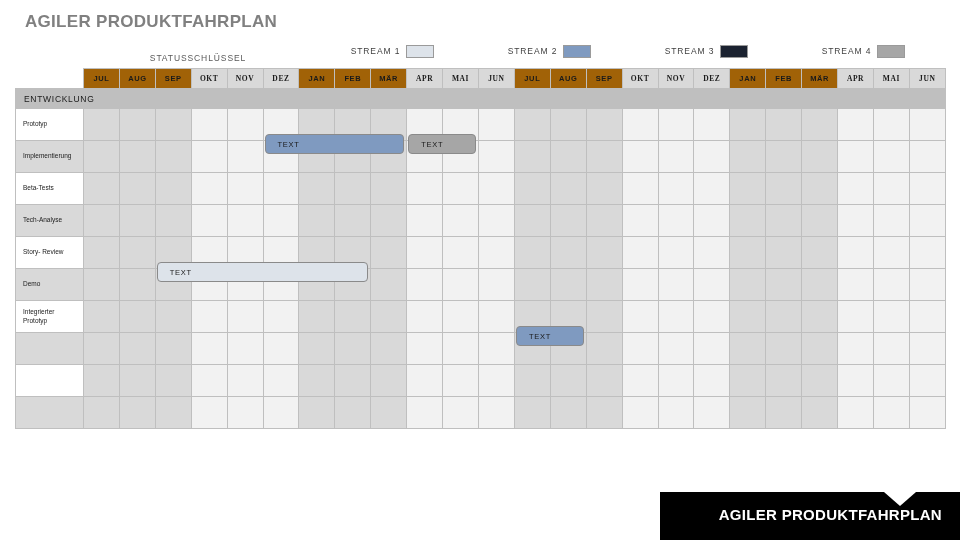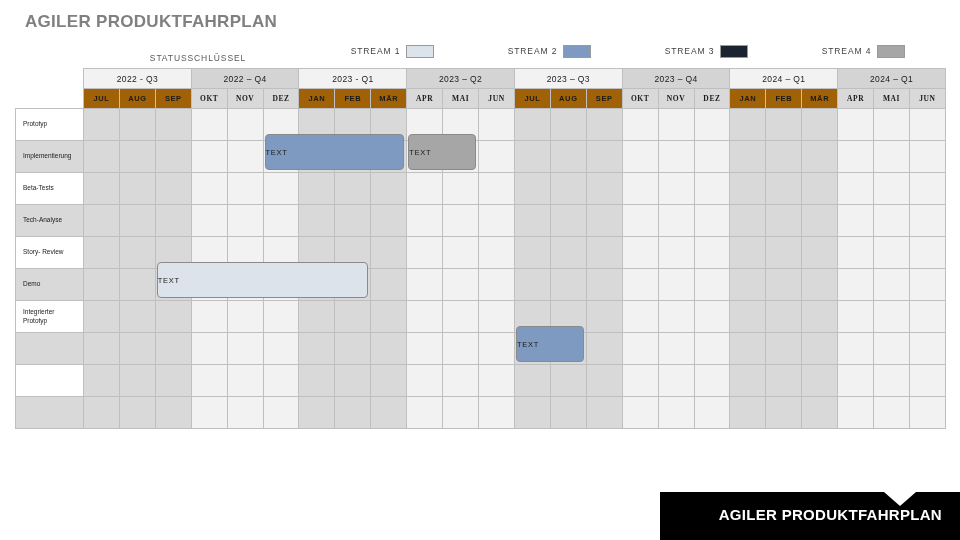--- a/index.html
+++ b/index.html
@@ -144,30 +144,30 @@
   .bars-layer {
     position: absolute;
     left: 15px;
     top: 68px;
     width: 930px;
     height: 392px;
     pointer-events: none;
   }
   .bar {
     position: absolute;
-    height: 36px;
+    height: 20px;
     border-radius: 4px;
     border: 1px solid #8a8a8a;
     box-sizing: border-box;
     display: flex;
     align-items: center;
     font-size: 7.5px;
     color: #1a1a1a;
     letter-spacing: 0.7px;
-    padding-left: 0;
+    padding-left: 12px;
     pointer-events: auto;
   }
 
   
   .footer {
     position: absolute;
     left: 0;
     bottom: 0;
     width: 960px;
     height: 48px;
@@ -258,31 +258,20 @@
       <col style="width: 35.9167px;">
       <col style="width: 35.9167px;">
       <col style="width: 35.9167px;">
       <col style="width: 35.9167px;">
       <col style="width: 35.9167px;">
       <col style="width: 35.9167px;">
       <col style="width: 35.9167px;">
       <col style="width: 35.9167px;">
     </colgroup>
   <thead>
-    <tr>
-      <th class="corner"></th>
-    <th class="q-cell q-light" colspan="3">2022 - Q3</th>
-        <th class="q-cell q-dark" colspan="3">2022 – Q4</th>
-        <th class="q-cell q-light" colspan="3">2023 - Q1</th>
-        <th class="q-cell q-dark" colspan="3">2023 – Q2</th>
-        <th class="q-cell q-light" colspan="3">2023 – Q3</th>
-        <th class="q-cell q-dark" colspan="3">2023 – Q4</th>
-        <th class="q-cell q-light" colspan="3">2024 – Q1</th>
-        <th class="q-cell q-dark" colspan="3">2024 – Q1</th>
-      </tr>
     <tr>
       <th class="corner"></th>
     <th class="m-cell m-light">JUL</th>
         <th class="m-cell m-light">AUG</th>
         <th class="m-cell m-light">SEP</th>
         <th class="m-cell m-dark">OKT</th>
         <th class="m-cell m-dark">NOV</th>
         <th class="m-cell m-dark">DEZ</th>
         <th class="m-cell m-light">JAN</th>
         <th class="m-cell m-light">FEB</th>
@@ -299,20 +288,23 @@
         <th class="m-cell m-light">JAN</th>
         <th class="m-cell m-light">FEB</th>
         <th class="m-cell m-light">MÄR</th>
         <th class="m-cell m-dark">APR</th>
         <th class="m-cell m-dark">MAI</th>
         <th class="m-cell m-dark">JUN</th>
       </tr>
   </thead>
   <tbody id="grid-body">
       <tr>
+        <td class="section-band" colspan="25">ENTWICKLUNG</td>
+      </tr>
+      <tr>
         <td class="row-label label-white">Prototyp</td>
         <td class="cell-dark"></td>
         <td class="cell-dark"></td>
         <td class="cell-dark"></td>
         <td class="cell-light"></td>
         <td class="cell-light"></td>
         <td class="cell-light"></td>
         <td class="cell-dark"></td>
         <td class="cell-dark"></td>
         <td class="cell-dark"></td>

